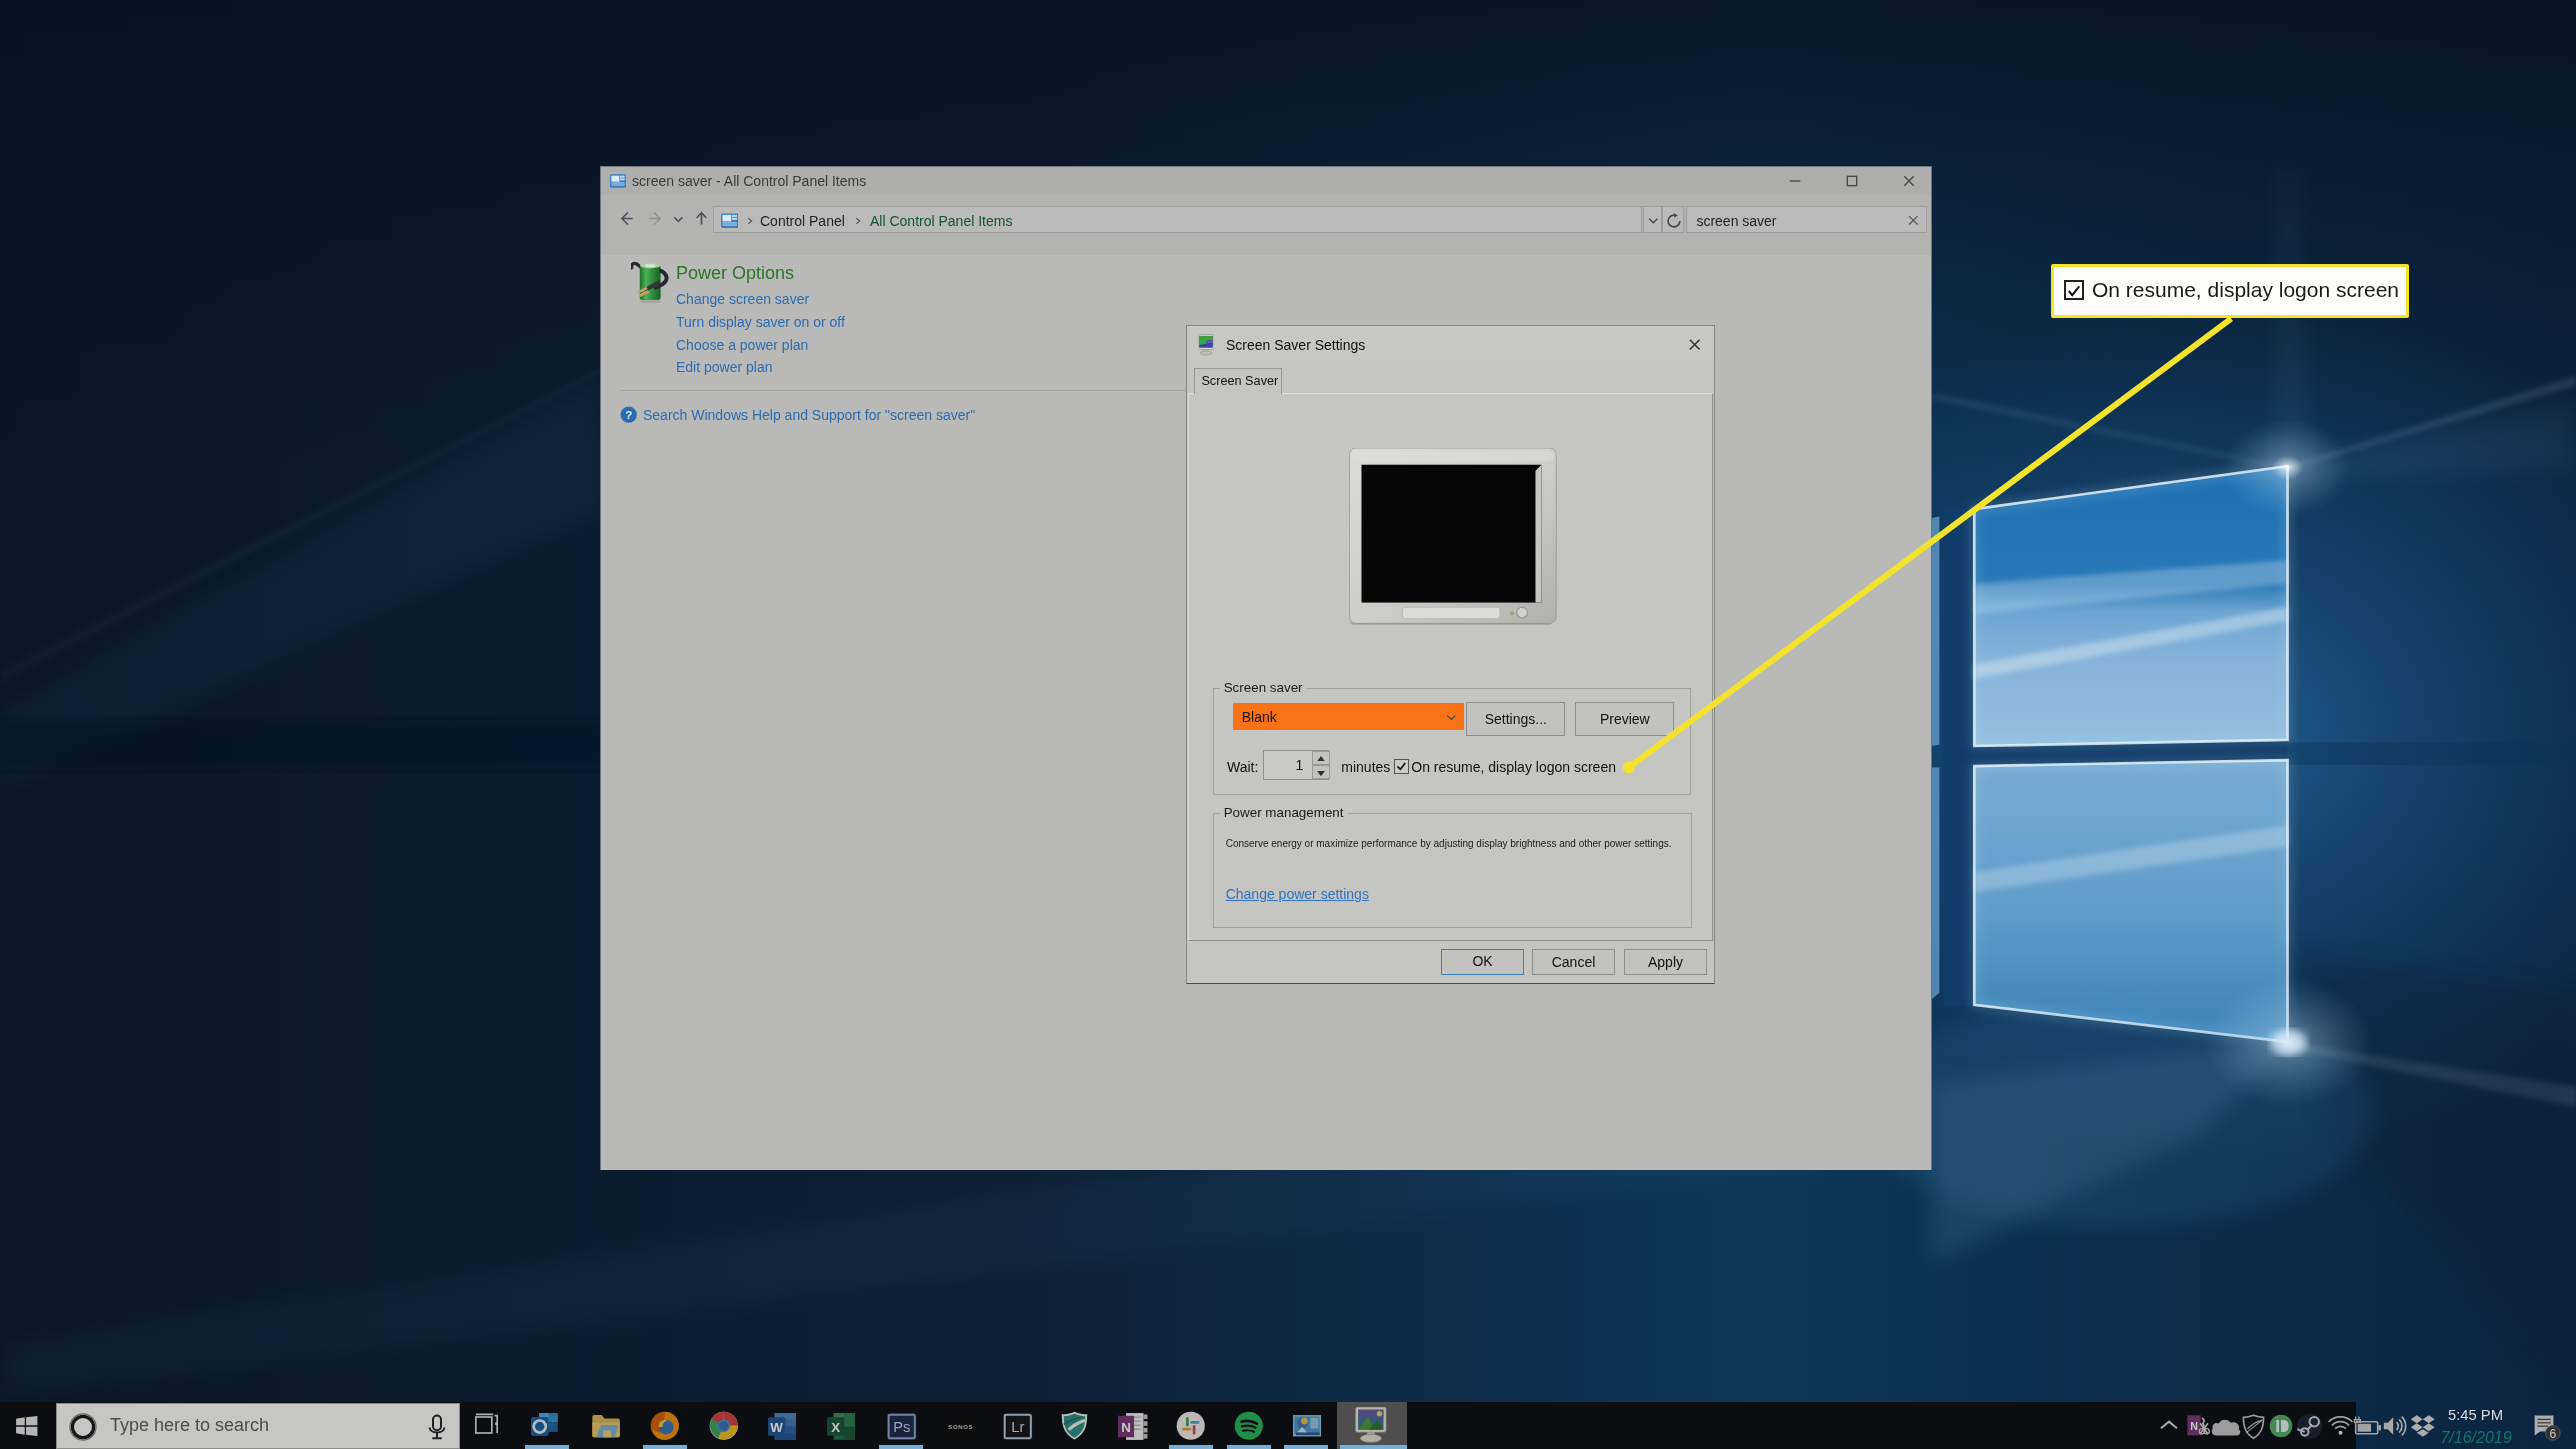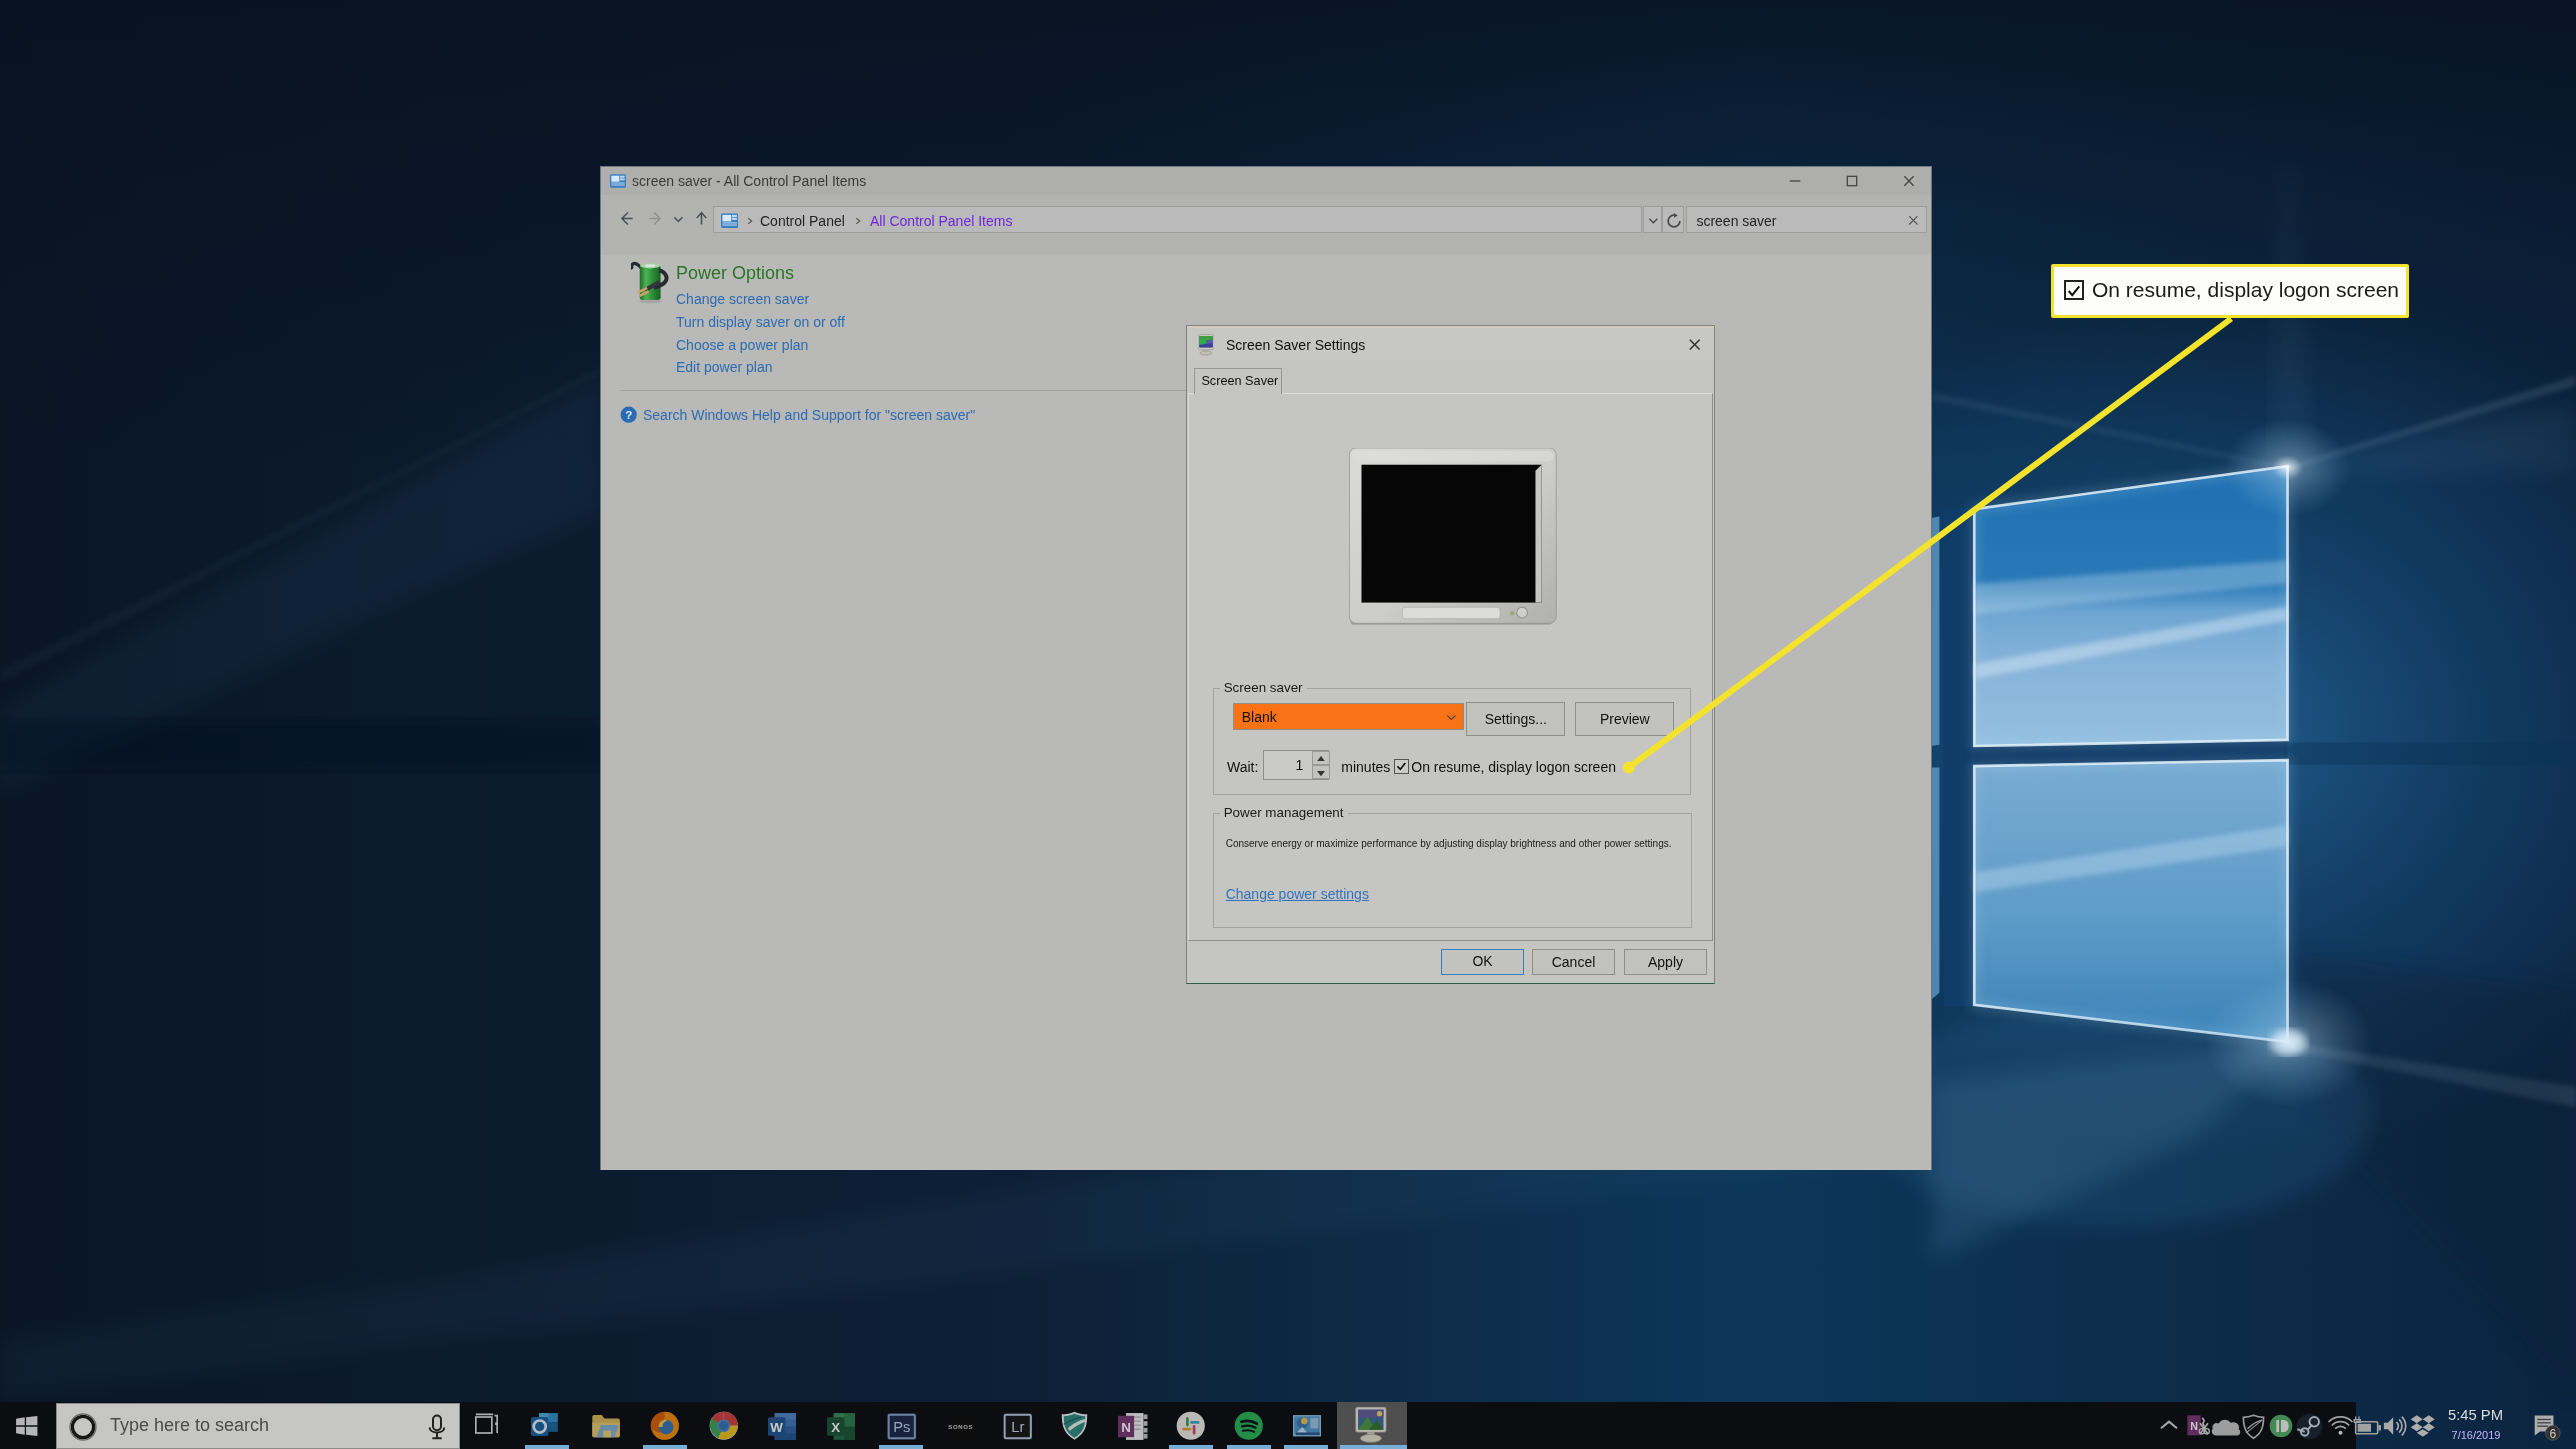--- a/index.html
+++ b/index.html
@@ -150,21 +150,21 @@
         <rect x="2" y="14" width="20" height="2" fill="#9cc4e4"></rect>
         <rect x="2" y="17" width="20" height="2" fill="#9cc4e4"></rect>
       </svg>
       <svg class="abs" style="left:32px;top:10px;" width="8" height="8" viewBox="0 0 14 14">
           <path d="M4 2 L10 7 L4 12" stroke="#55554f" stroke-width="2" fill="none"></path>
         </svg>
       <div class="abs" style="left:46px;top:5.4px;font-size:14px;color:#242424;">Control Panel</div>
       <svg class="abs" style="left:140px;top:10px;" width="8" height="8" viewBox="0 0 14 14">
           <path d="M4 2 L10 7 L4 12" stroke="#55554f" stroke-width="2" fill="none"></path>
         </svg>
-      <div class="abs" style="left:156px;top:5.4px;font-size:14px;color:#6d28d9;">All Control Panel Items</div>
+      <div class="abs" style="left:156px;top:5.4px;font-size:14px;color:#14532d;">All Control Panel Items</div>
     </div>
     <div class="abs" style="left:1042px;top:11.4px;width:19px;height:27px;background:#bababa;border:0.7px solid #9c9c9a;">
       <svg class="abs" style="left:4px;top:8.7px;" width="10.7" height="9.4" viewBox="0 0 16 14">
           <path d="M2 4 L8 10 L14 4" stroke="#4a4a48" stroke-width="2.2" fill="none"></path>
         </svg>
     </div>
     <div class="abs" style="left:1061px;top:11.4px;width:21.5px;height:27px;background:#bababa;border:0.7px solid #9c9c9a;">
       <svg class="abs" style="left:2.7px;top:5.4px;" width="16" height="16" viewBox="0 0 30 30">
           <path d="M15 4 A 11 11 0 1 0 26 15" stroke="#4a4a48" stroke-width="3.2" fill="none"></path>
           <path d="M15 0 L15 9 L22 4.5 Z" fill="#4a4a48"></path>
@@ -541,21 +541,21 @@
   <svg class="abs" style="left:2381px;top:12px;" width="27" height="24" viewBox="0 0 40 36">
     <path d="M4 13 L10 13 L18 5 L18 31 L10 23 L4 23 Z" fill="#d8d8d8"></path>
     <path d="M23 12 A 8 8 0 0 1 23 24 M27 8 A 14 14 0 0 1 27 28 M31 4 A 20 20 0 0 1 31 32" stroke="#d8d8d8" stroke-width="2.5" fill="none"></path>
   </svg>
 
   <svg class="abs" style="left:2410px;top:12px;" width="25.5" height="24" viewBox="0 0 38 36">
     <path d="M10 2 L19 8 L10 14 L1 8 Z M28 2 L37 8 L28 14 L19 8 Z M10 14 L19 20 L10 26 L1 20 Z M28 14 L37 20 L28 26 L19 20 Z M10 28 L19 23 L28 28 L19 34 Z" fill="#dcdcdc"></path>
   </svg>
 
   <div class="abs" style="left:2442px;top:5.4px;width:67px;text-align:center;font-size:14.8px;color:#dcdcdc;">5:45 PM</div>
-  <div class="abs" style="left:2434px;top:27px;width:84px;text-align:center;font-size:11px;color:#c4b5fd;">7/16/2019</div>
+  <div class="abs" style="left:2434px;top:27px;width:84px;text-align:center;font-size:16px;color:#0f766e;font-style:italic;">7/16/2019</div>
 
   <svg class="abs" style="left:2532px;top:12px;" width="29.5" height="27" viewBox="0 0 44 40">
     <path d="M4 2 L32 2 L32 26 L12 26 L4 32 Z" fill="#dcdcdc"></path>
     <g stroke="#555" stroke-width="2">
         <line x1="8" y1="8" x2="28" y2="8"></line>
         <line x1="8" y1="13" x2="28" y2="13"></line>
         <line x1="8" y1="18" x2="24" y2="18"></line>
       </g>
     <circle cx="31" cy="28" r="11" fill="#3f3f3f" stroke="#888" stroke-width="1"></circle>
     <text x="31" y="35" text-anchor="middle" font-size="18" fill="#fff" font-family="Liberation Sans">6</text>

